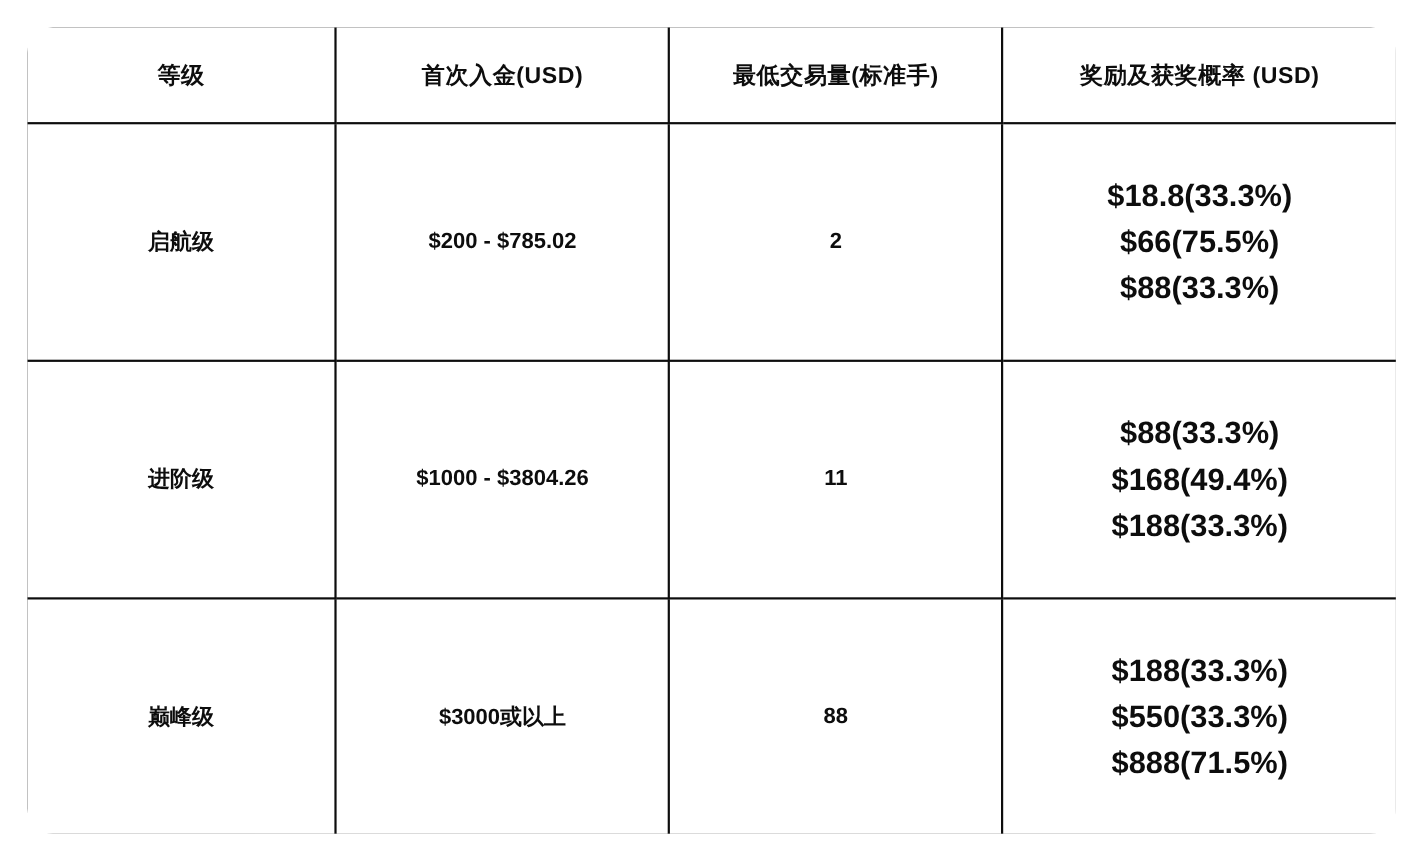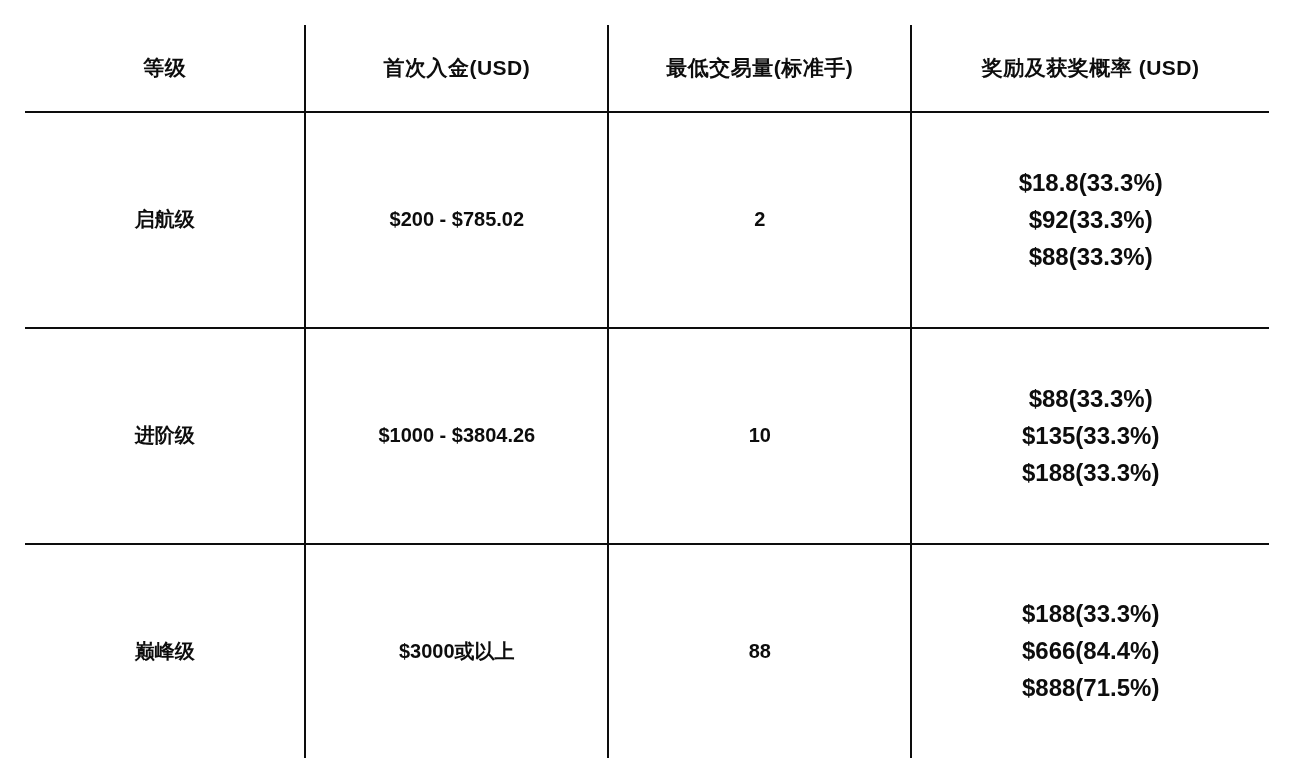--- a/index.html
+++ b/index.html
@@ -64,21 +64,21 @@
   .reward-lines {
     display: flex;
     flex-direction: column;
     gap: 7px;
     align-items: center;
     justify-content: center;
     line-height: 1.25;
   }
   .reward-lines span {
     display: block;
-    font-size: 24px;
+    font-size: 28px;
     font-weight: bold;
     white-space: nowrap;
   }
   .cell-text {
     display: block;
     white-space: nowrap;
   }
 </style>
 </head>
 <body>
@@ -100,56 +100,56 @@
         </td>
         <td class="col-deposit">
           <span class="cell-text">$200 - $785.02</span>
         </td>
         <td class="col-volume">
           <span class="cell-text">2</span>
         </td>
         <td class="col-reward">
           <div class="reward-lines">
             <span>$18.8(33.3%)</span>
-            <span>$92(33.3%)</span>
+            <span>$66(75.5%)</span>
             <span>$88(33.3%)</span>
           </div>
         </td>
       </tr>
       <tr>
         <td class="col-level">
           <span class="cell-text">进阶级</span>
         </td>
         <td class="col-deposit">
           <span class="cell-text">$1000 - $3804.26</span>
         </td>
         <td class="col-volume">
-          <span class="cell-text">10</span>
+          <span class="cell-text">11</span>
         </td>
         <td class="col-reward">
           <div class="reward-lines">
             <span>$88(33.3%)</span>
-            <span>$135(33.3%)</span>
+            <span>$168(49.4%)</span>
             <span>$188(33.3%)</span>
           </div>
         </td>
       </tr>
       <tr>
         <td class="col-level">
           <span class="cell-text">巅峰级</span>
         </td>
         <td class="col-deposit">
           <span class="cell-text">$3000或以上</span>
         </td>
         <td class="col-volume">
           <span class="cell-text">88</span>
         </td>
         <td class="col-reward">
           <div class="reward-lines">
             <span>$188(33.3%)</span>
-            <span>$666(84.4%)</span>
+            <span>$550(33.3%)</span>
             <span>$888(71.5%)</span>
           </div>
         </td>
       </tr>
     </tbody>
   </table>
 </div>
 
 </body></html>

